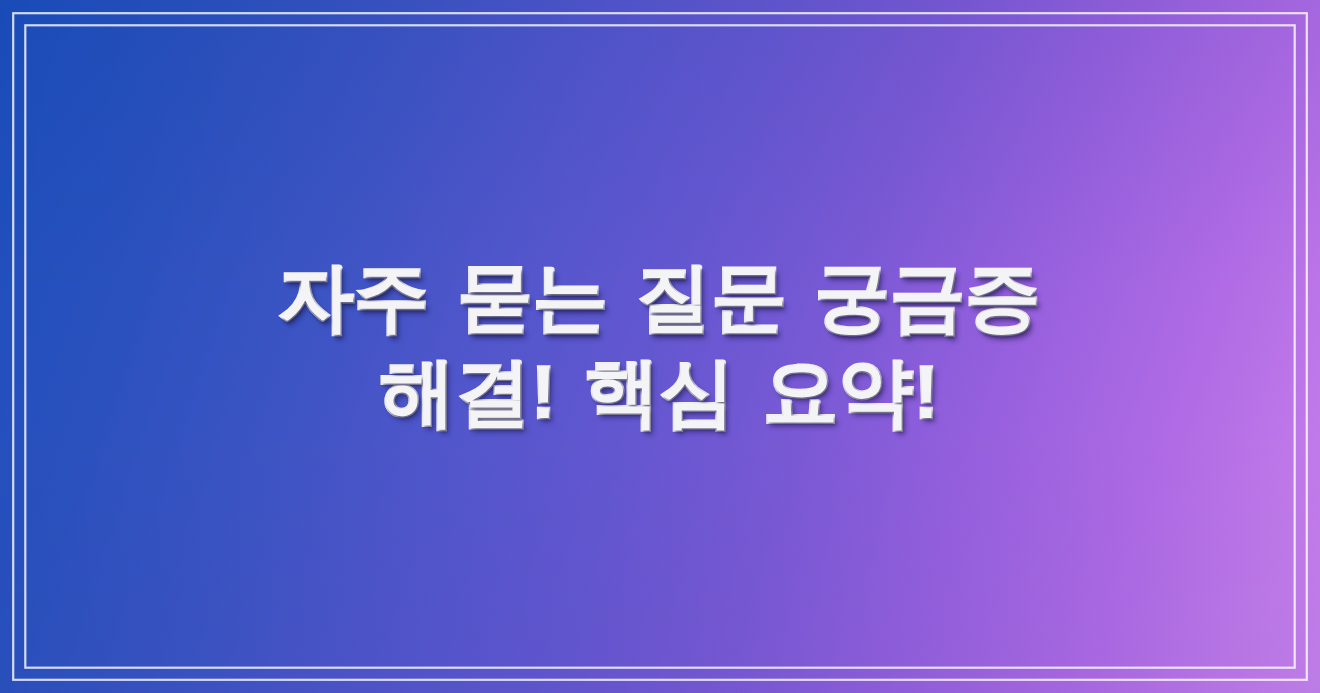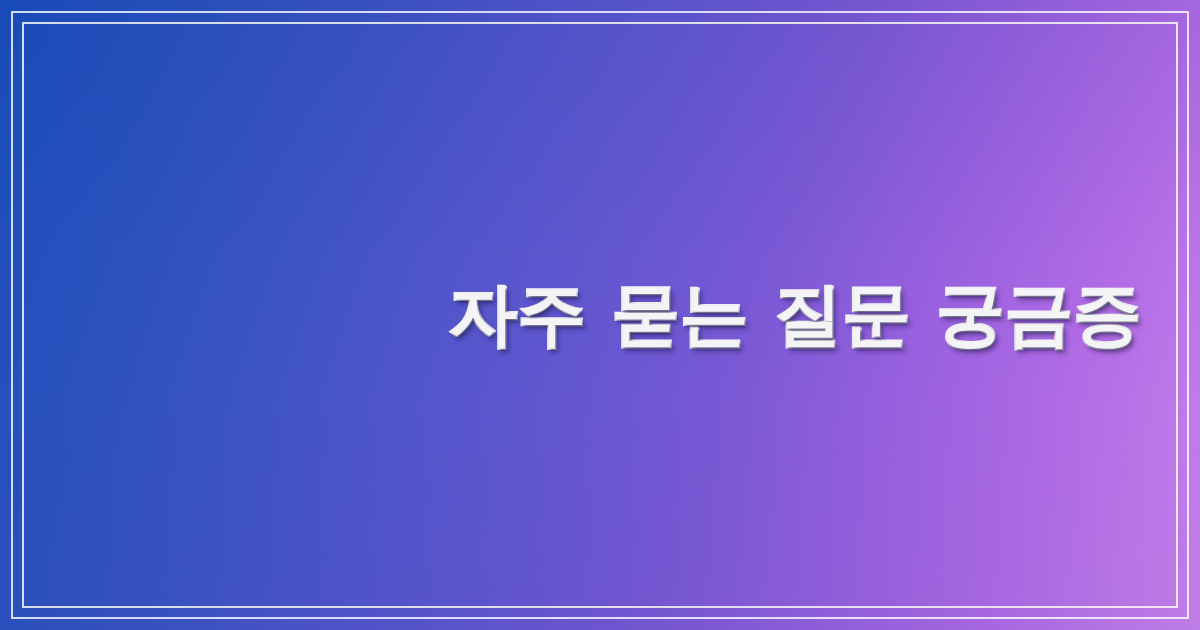--- a/index.html
+++ b/index.html
@@ -65,21 +65,21 @@
     box-sizing: border-box;
     pointer-events: none;
   }
 
   
   .title-wrap {
     position: absolute;
     inset: 0;
     display: flex;
     flex-direction: column;
-    align-items: flex-end;
+    align-items: center;
     justify-content: center;
     padding: 0 58px;
     box-sizing: border-box;
   }
 
   .title {
     margin: 0;
     text-align: center;
     color: #f4f4f7;
     font-size: 68px;
@@ -105,16 +105,17 @@
 
   <div class="bg"></div>
   <div class="bg-tint"></div>
 
   <div class="frame-outer"></div>
   <div class="frame-inner"></div>
 
   <div class="title-wrap">
     <h1 class="title">
       <span class="line">자주 묻는 질문 궁금증</span>
+      <span class="line">해결! 핵심 요약!</span>
     </h1>
   </div>
 
 </div>
 
 </body></html>

